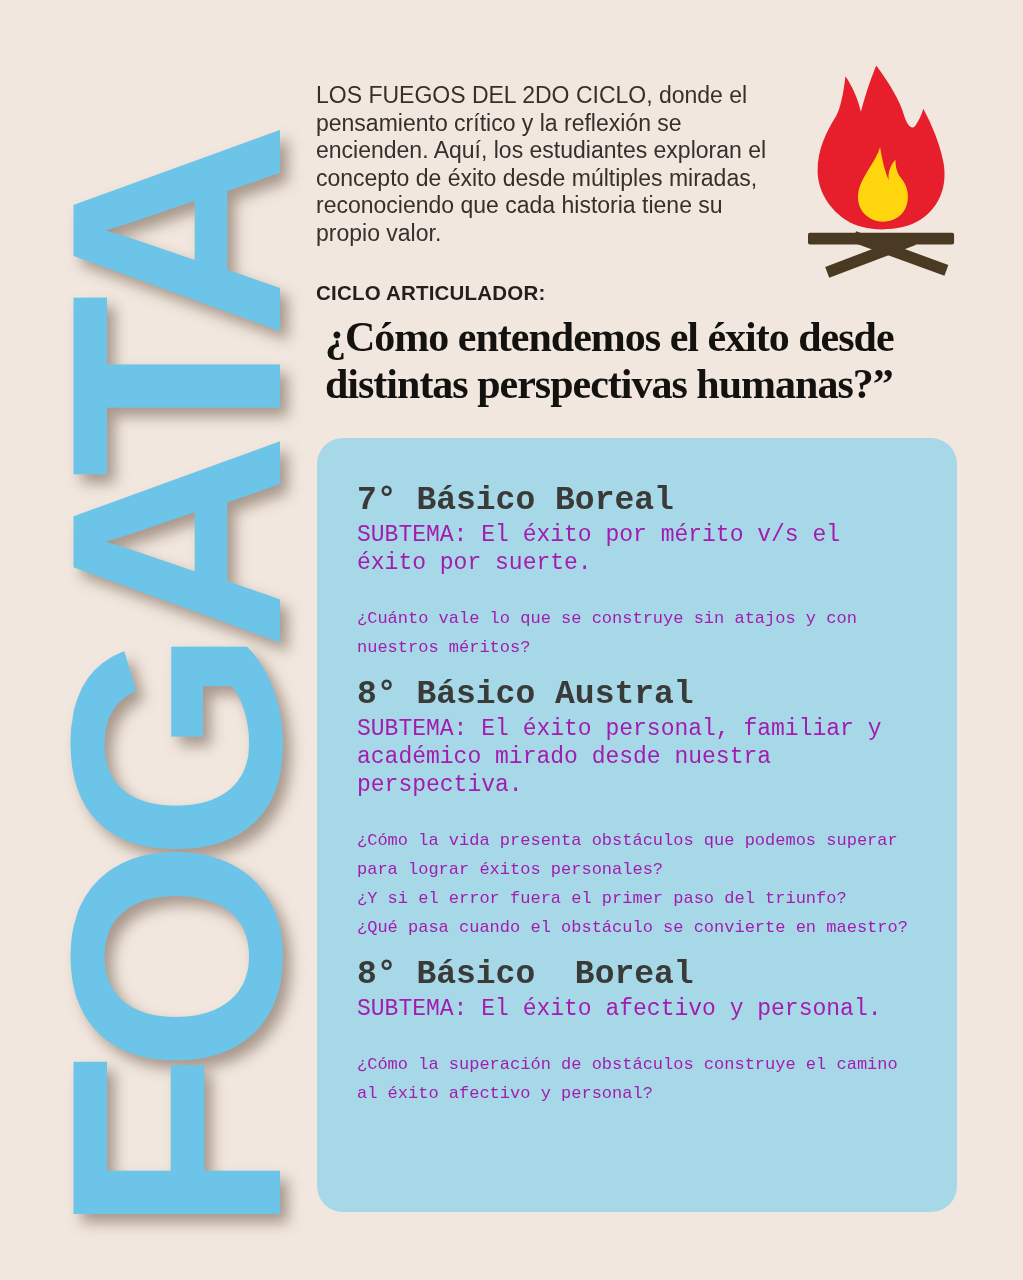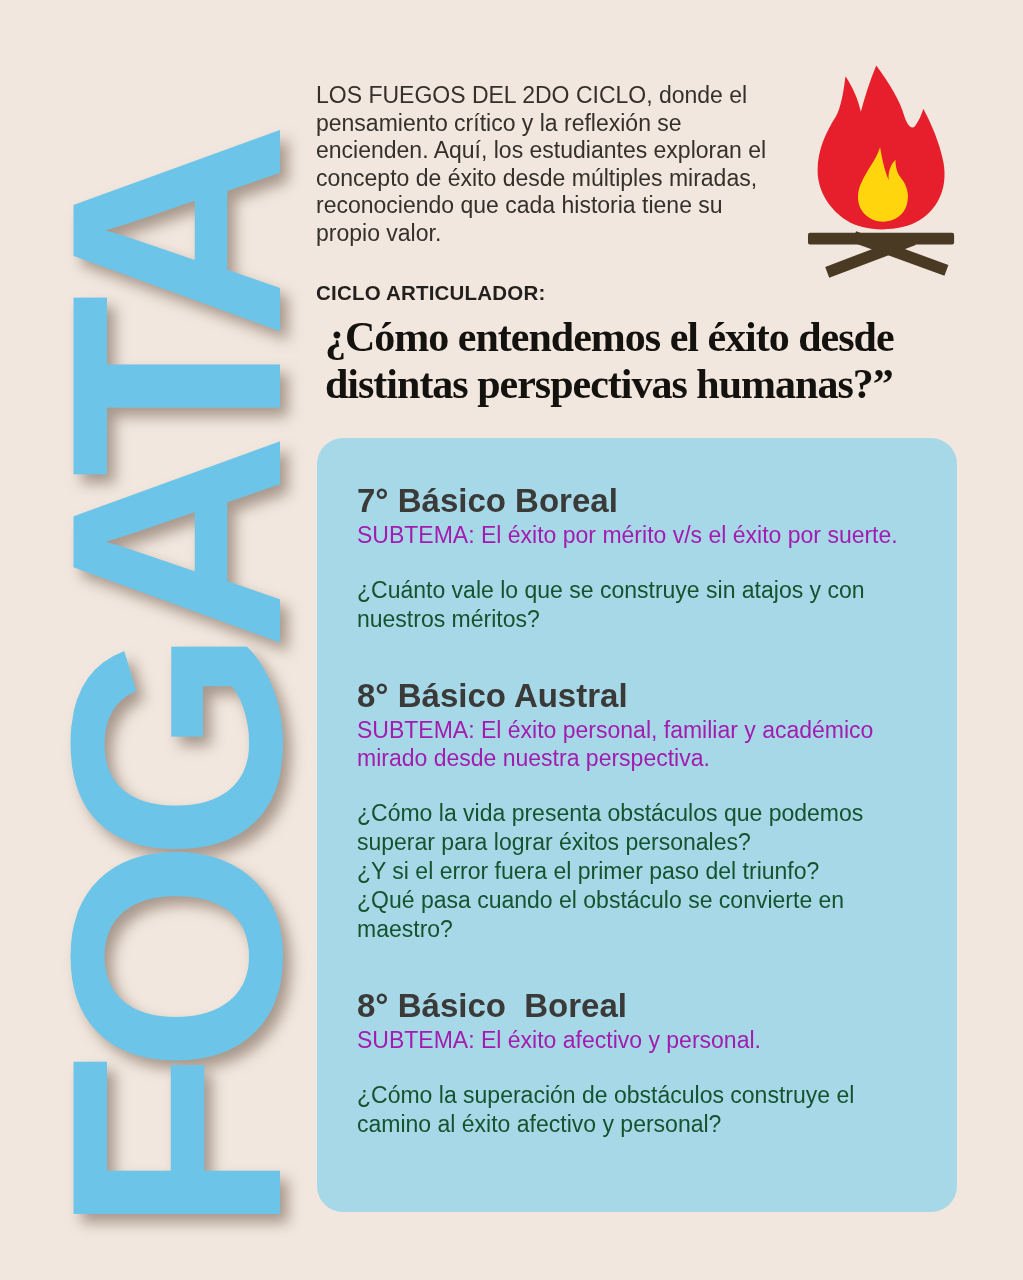--- a/index.html
+++ b/index.html
@@ -38,29 +38,29 @@
     font-size:42px;line-height:47px;letter-spacing:-1px;color:#14120f;
   }
 
   
   .campfire{position:absolute;left:806px;top:56px;width:152px;height:223px;}
 
   
   .card{
     position:absolute;left:317px;top:438px;width:640px;height:774px;
     box-sizing:border-box;padding:44px 38px 40px 40px;
-    background:#a7d8e8;border-radius:26px;
+    background:#a7d8e8;border-radius:26px;font-family:Liberation Mono, monospace;
   }
-  .section + .section{margin-top:43px;}
+  .section + .section{margin-top:14px;}
   .sec-title{
     margin:0;font-size:33px;line-height:37px;font-weight:700;color:#3a3a39;
     white-space:pre-wrap;
   }
   .sec-sub{margin:2px 0 0;font-size:23px;line-height:28px;color:#a21caf;}
-  .sec-questions{margin-top:27px;font-size:23px;line-height:29px;color:#14532d;}
+  .sec-questions{margin-top:27px;font-size:17px;line-height:29px;color:#a21caf;}
 </style>
 </head>
 <body>
 
 <div class="page">
 
   <div class="wordmark-wrap">
     <div class="wordmark">FOGATA</div>
   </div>
 

